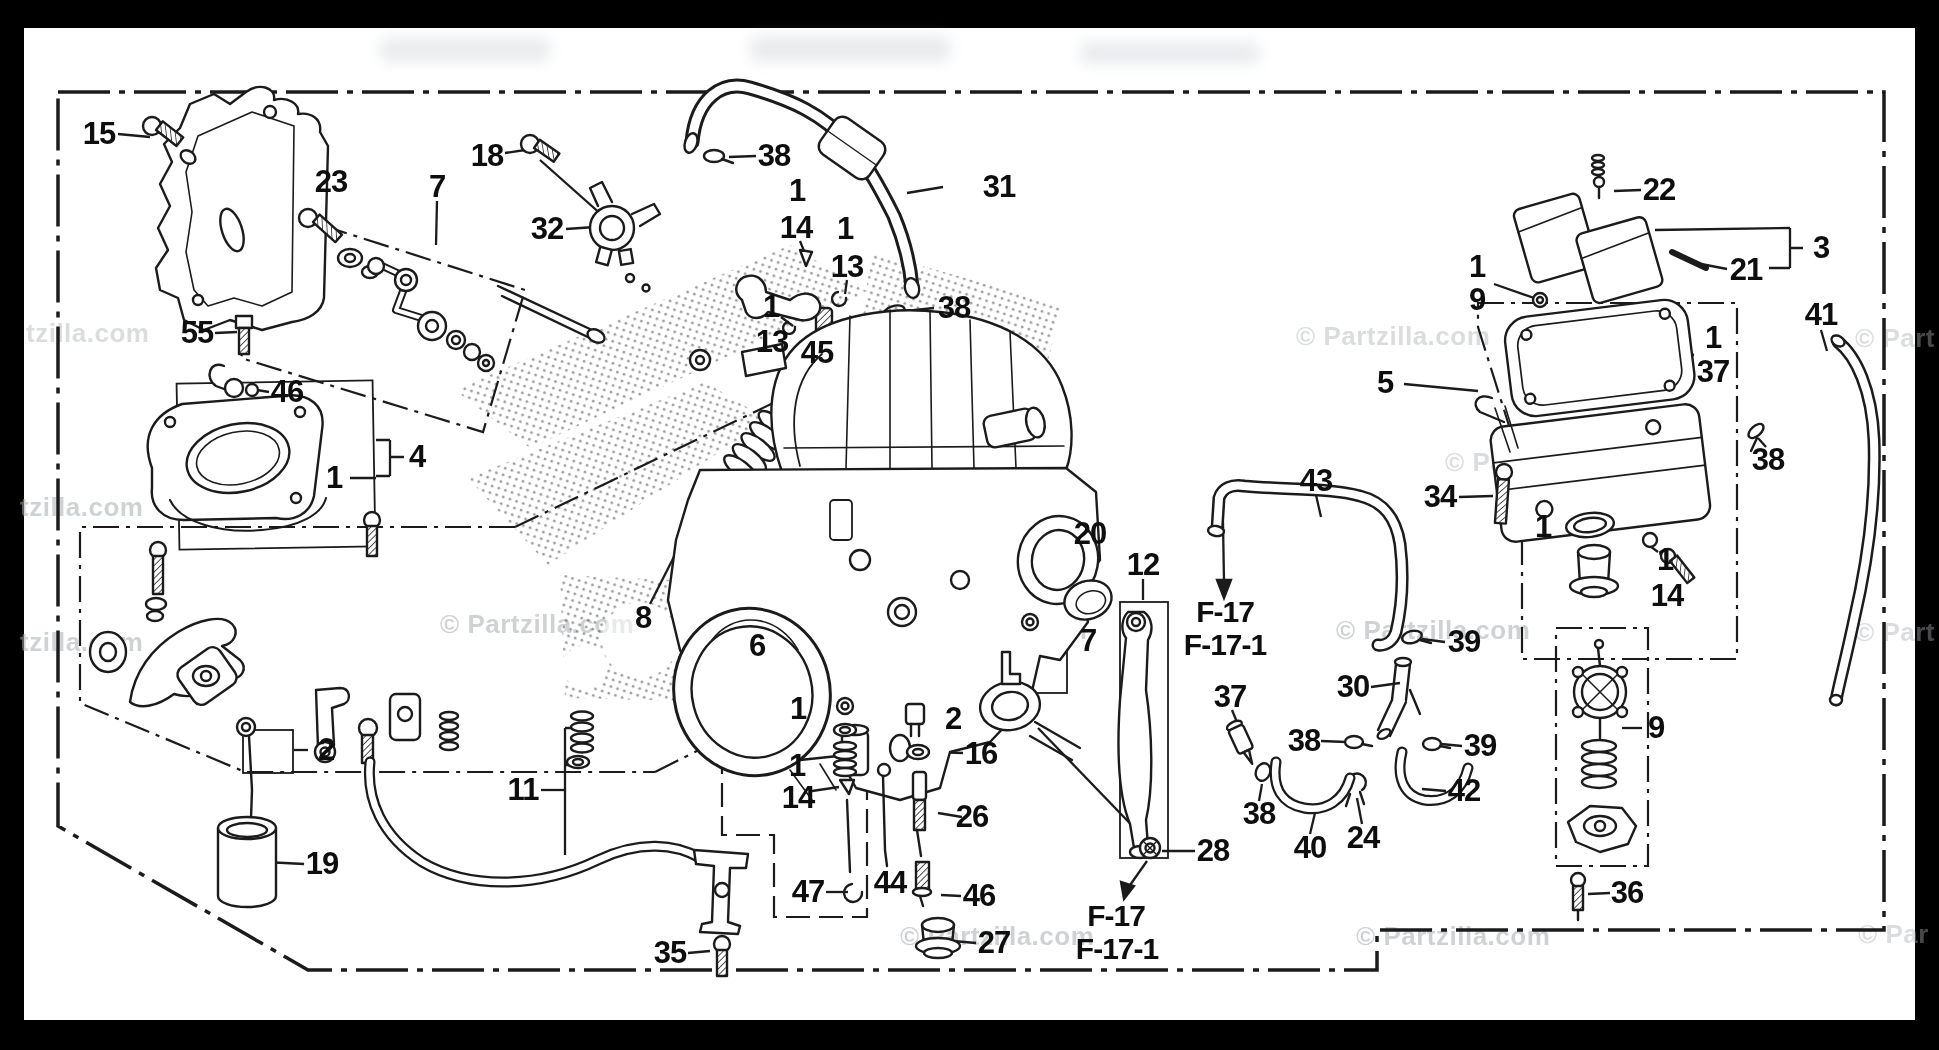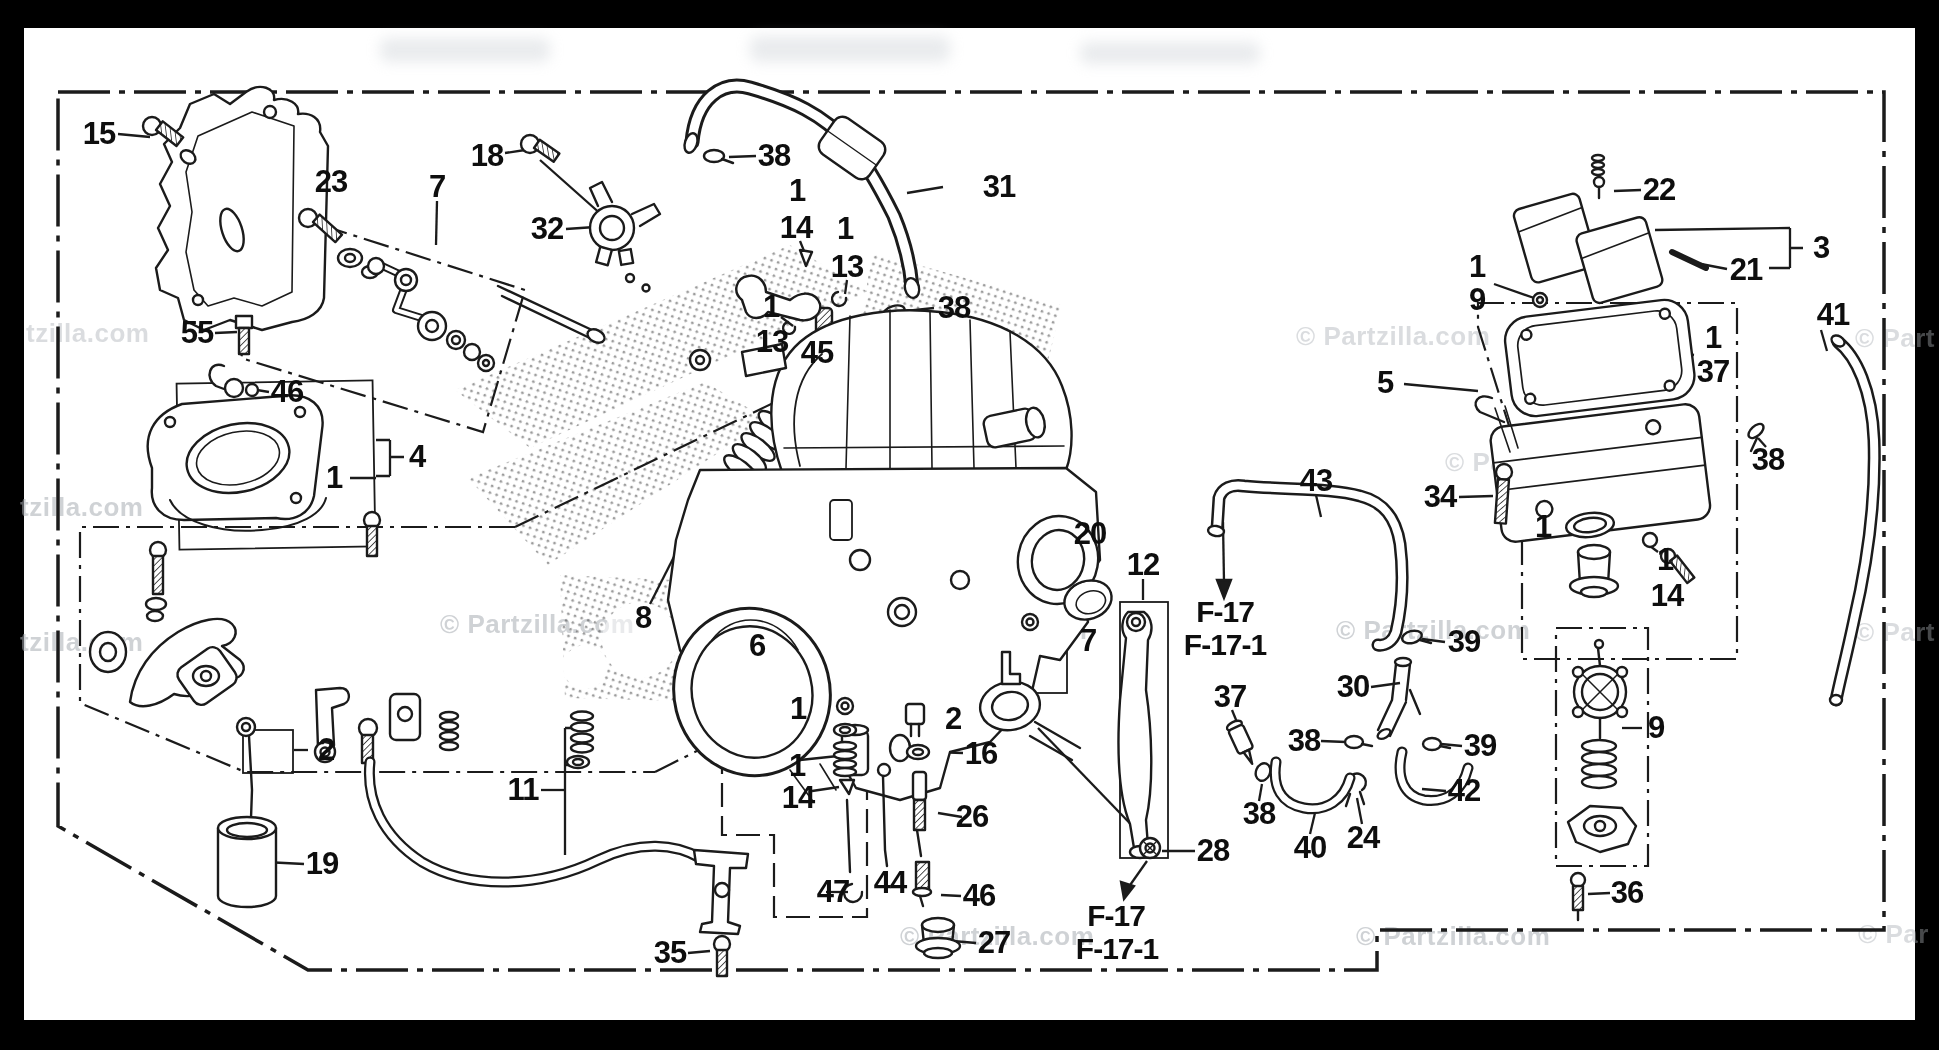--- a/index.html
+++ b/index.html
@@ -532,21 +532,21 @@
       <div class="plabel" style="left: 954px; top: 308px;">38</div>
       <div class="plabel" style="left: 197px; top: 333px;">55</div>
       <div class="plabel" style="left: 287px; top: 392px;">46</div>
       <div class="plabel" style="left: 417px; top: 457px;">4</div>
       <div class="plabel" style="left: 334px; top: 478px;">1</div>
       <div class="plabel" style="left: 1659px; top: 190px;">22</div>
       <div class="plabel" style="left: 1821px; top: 248px;">3</div>
       <div class="plabel" style="left: 1746px; top: 270px;">21</div>
       <div class="plabel" style="left: 1477px; top: 267px;">1</div>
       <div class="plabel" style="left: 1477px; top: 300px;">9</div>
-      <div class="plabel" style="left: 1821px; top: 315px; margin-left: 12px;">41</div>
+      <div class="plabel" style="left: 1821px; top: 315px;">41</div>
       <div class="plabel" style="left: 1713px; top: 338px;">1</div>
       <div class="plabel" style="left: 1713px; top: 372px;">37</div>
       <div class="plabel" style="left: 1385px; top: 383px;">5</div>
       <div class="plabel" style="left: 1768px; top: 460px;">38</div>
       <div class="plabel" style="left: 1440px; top: 497px;">34</div>
       <div class="plabel" style="left: 1316px; top: 481px;">43</div>
       <div class="plabel" style="left: 1543px; top: 527px;">1</div>
       <div class="plabel" style="left: 1665px; top: 560px;">1</div>
       <div class="plabel" style="left: 1667px; top: 596px;">14</div>
       <div class="plabel" style="left: 1090px; top: 534px;">20</div>
@@ -568,21 +568,21 @@
       <div class="plabel" style="left: 798px; top: 798px;">14</div>
       <div class="plabel" style="left: 972px; top: 817px;">26</div>
       <div class="plabel" style="left: 1464px; top: 791px;">42</div>
       <div class="plabel" style="left: 326px; top: 750px;">2</div>
       <div class="plabel" style="left: 523px; top: 790px;">11</div>
       <div class="plabel" style="left: 1259px; top: 814px;">38</div>
       <div class="plabel" style="left: 1363px; top: 838px;">24</div>
       <div class="plabel" style="left: 1310px; top: 848px;">40</div>
       <div class="plabel" style="left: 1213px; top: 851px;">28</div>
       <div class="plabel" style="left: 322px; top: 864px;">19</div>
-      <div class="plabel" style="left: 808px; top: 892px; margin-left: 25px;">47</div>
+      <div class="plabel" style="left: 808px; top: 892px;">47</div>
       <div class="plabel" style="left: 890px; top: 883px;">44</div>
       <div class="plabel" style="left: 979px; top: 896px;">46</div>
       <div class="plabel" style="left: 994px; top: 943px;">27</div>
       <div class="plabel" style="left: 670px; top: 953px;">35</div>
       <div class="plabel" style="left: 1656px; top: 728px;">9</div>
       <div class="plabel" style="left: 1627px; top: 893px;">36</div>
       <div class="plabel" style="left: 1116px; top: 916px; font-size: 30px;">F-17</div>
       <div class="plabel" style="left: 1117px; top: 949px; font-size: 30px;">F-17-1</div>
     </div>
 </div>

